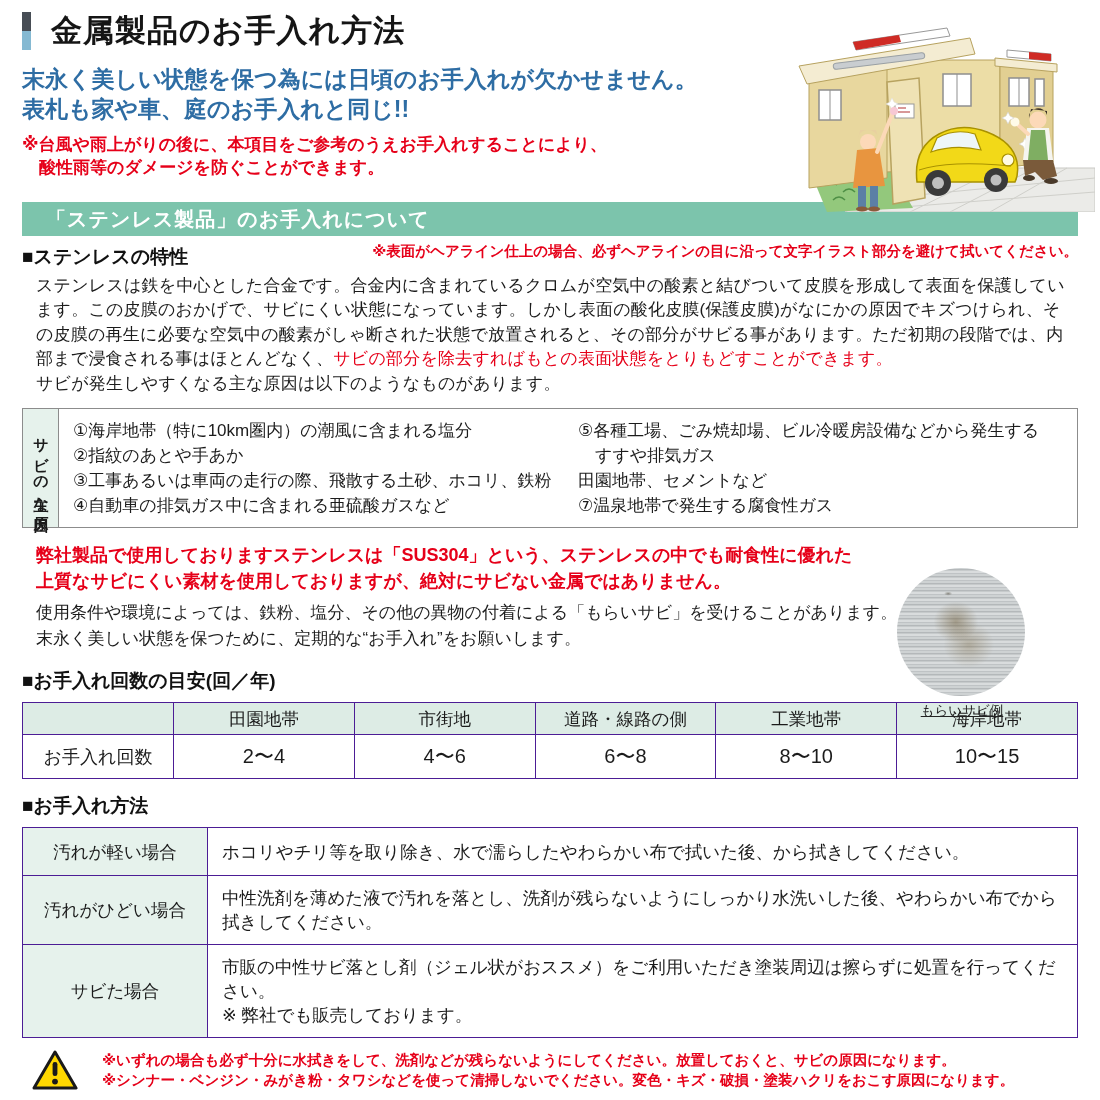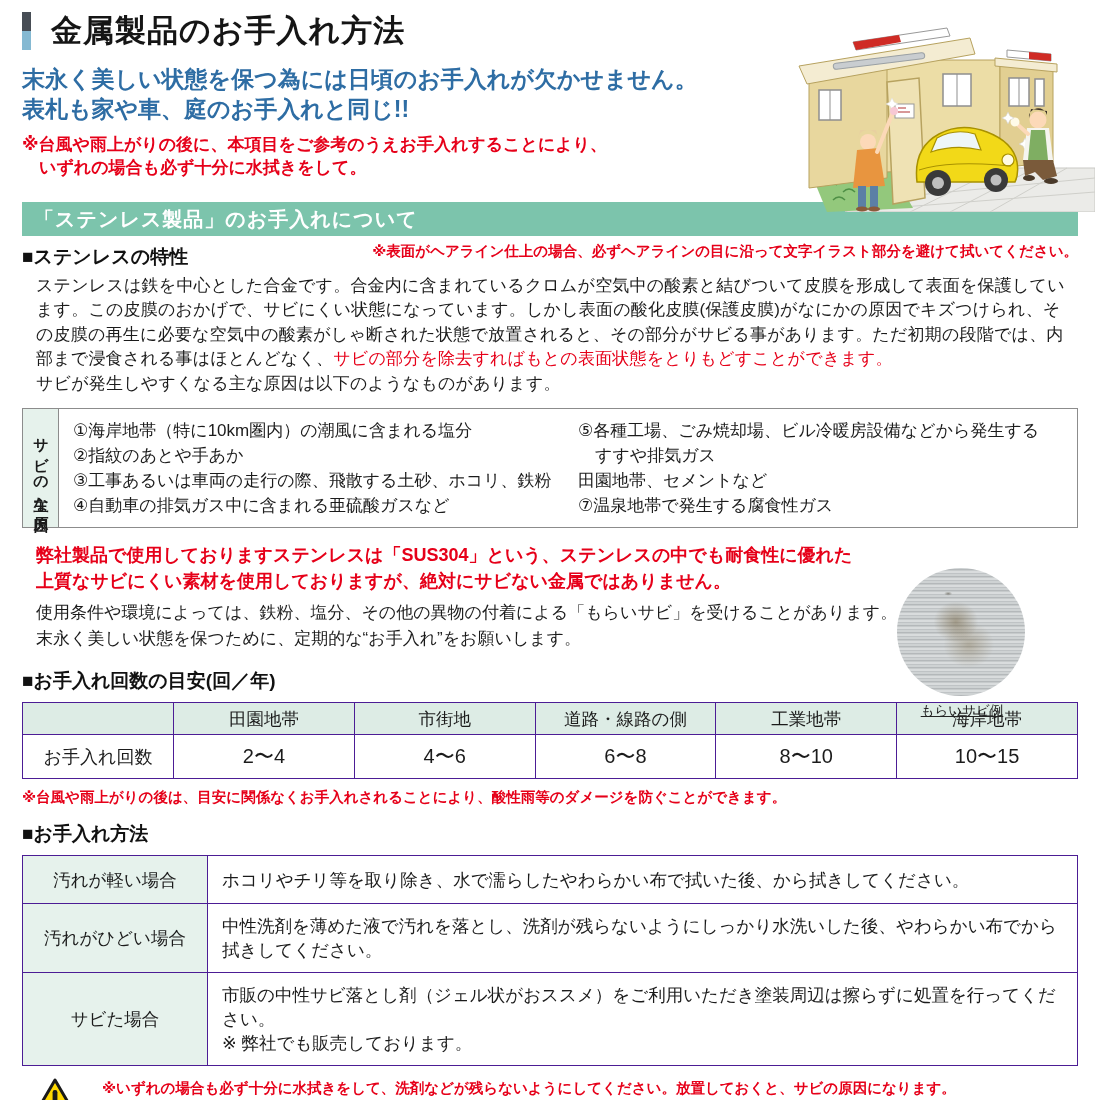--- a/index.html
+++ b/index.html
@@ -14,21 +14,21 @@
   .title-bar .b { flex:1; background:#85b9d2; }
   .page-title { font-size:31px; font-weight:bold; letter-spacing:1px; color:#151515; }
 
   .subtitle { margin-top:12px; font-size:23px; font-weight:bold; color:var(--blue,#2e6da4); line-height:1.32; }
   .head-note { margin-top:8px; font-size:17px; font-weight:bold; color:var(--red,#e60019); line-height:1.38; }
 
   .illustration { position:absolute; left:795px; top:20px; width:300px; height:192px; }
 
   
   .banner { margin-top:22px; width:1056px; height:34px; background:var(--accent-green,#7cc4ac);
-            color:#fff; font-size:20px; font-weight:bold; line-height:34px; padding-left:12px; letter-spacing:1px; }
+            color:#fff; font-size:20px; font-weight:bold; line-height:34px; padding-left:24px; letter-spacing:1px; }
 
   
   .char-head-row { margin-top:8px; display:flex; justify-content:space-between; align-items:flex-start; }
   .sec-heading { font-size:19px; font-weight:bold; color:#111; white-space:nowrap; }
   .hairline-note { font-size:14.5px; font-weight:bold; color:var(--red,#e60019); margin-top:-2px; }
 
   .para { margin-top:4px; padding-left:14px; width:1056px; font-size:17px; line-height:24.5px; letter-spacing:.2px; }
   .red-inline { color:var(--red,#e60019); }
 
   
@@ -93,21 +93,21 @@
     <div class="page-title">金属製品のお手入れ方法</div>
   </div>
 
   <div class="subtitle">
     <div>末永く美しい状態を保つ為には日頃のお手入れが欠かせません。</div>
     <div>表札も家や車、庭のお手入れと同じ!!</div>
   </div>
 
   <div class="head-note">
     <div>※台風や雨上がりの後に、本項目をご参考のうえお手入れすることにより、</div>
-    <div>　いずれの場合も必ず十分に水拭きをして。</div>
+    <div>　酸性雨等のダメージを防ぐことができます。</div>
   </div>
 
   <svg class="illustration" viewBox="0 0 300 192">
 
     <polygon points="50,192 140,148 300,148 300,192" fill="#ebebe8" stroke="#c9c9c4" stroke-width="1"></polygon>
     <path d="M80,192 L170,148 M115,192 L205,148 M155,192 L240,148 M195,192 L272,148 M70,180 L300,158 M95,188 L300,172" stroke="#cfcfca" stroke-width="1" fill="none"></path>
 
     <polygon points="18,158 95,148 118,188 32,192" fill="#93c87c"></polygon>
     <path d="M30,165 q6,-6 12,0 M48,172 q6,-6 12,0 M38,180 q6,-6 12,0" stroke="#4e8f45" stroke-width="1.5" fill="none"></path>
 
@@ -235,21 +235,20 @@
     <tr>
       <td class="c0">お手入れ回数</td>
       <td>2〜4</td>
       <td>4〜6</td>
       <td>6〜8</td>
       <td>8〜10</td>
       <td>10〜15</td>
     </tr>
   </tbody>
     </table>
-  <div class="table-note">※台風や雨上がりの後は、目安に関係なくお手入れされることにより、酸性雨等のダメージを防ぐことができます。</div>
 
   <div class="sec-heading methods-heading">■お手入れ方法</div>
   <table class="methods">
     <tbody>
         <tr class="r1">
       <td class="lab">汚れが軽い場合</td>
       <td class="txt">ホコリやチリ等を取り除き、水で濡らしたやわらかい布で拭いた後、から拭きしてください。</td>
     </tr>
     <tr class="r2">
       <td class="lab">汚れがひどい場合</td>

